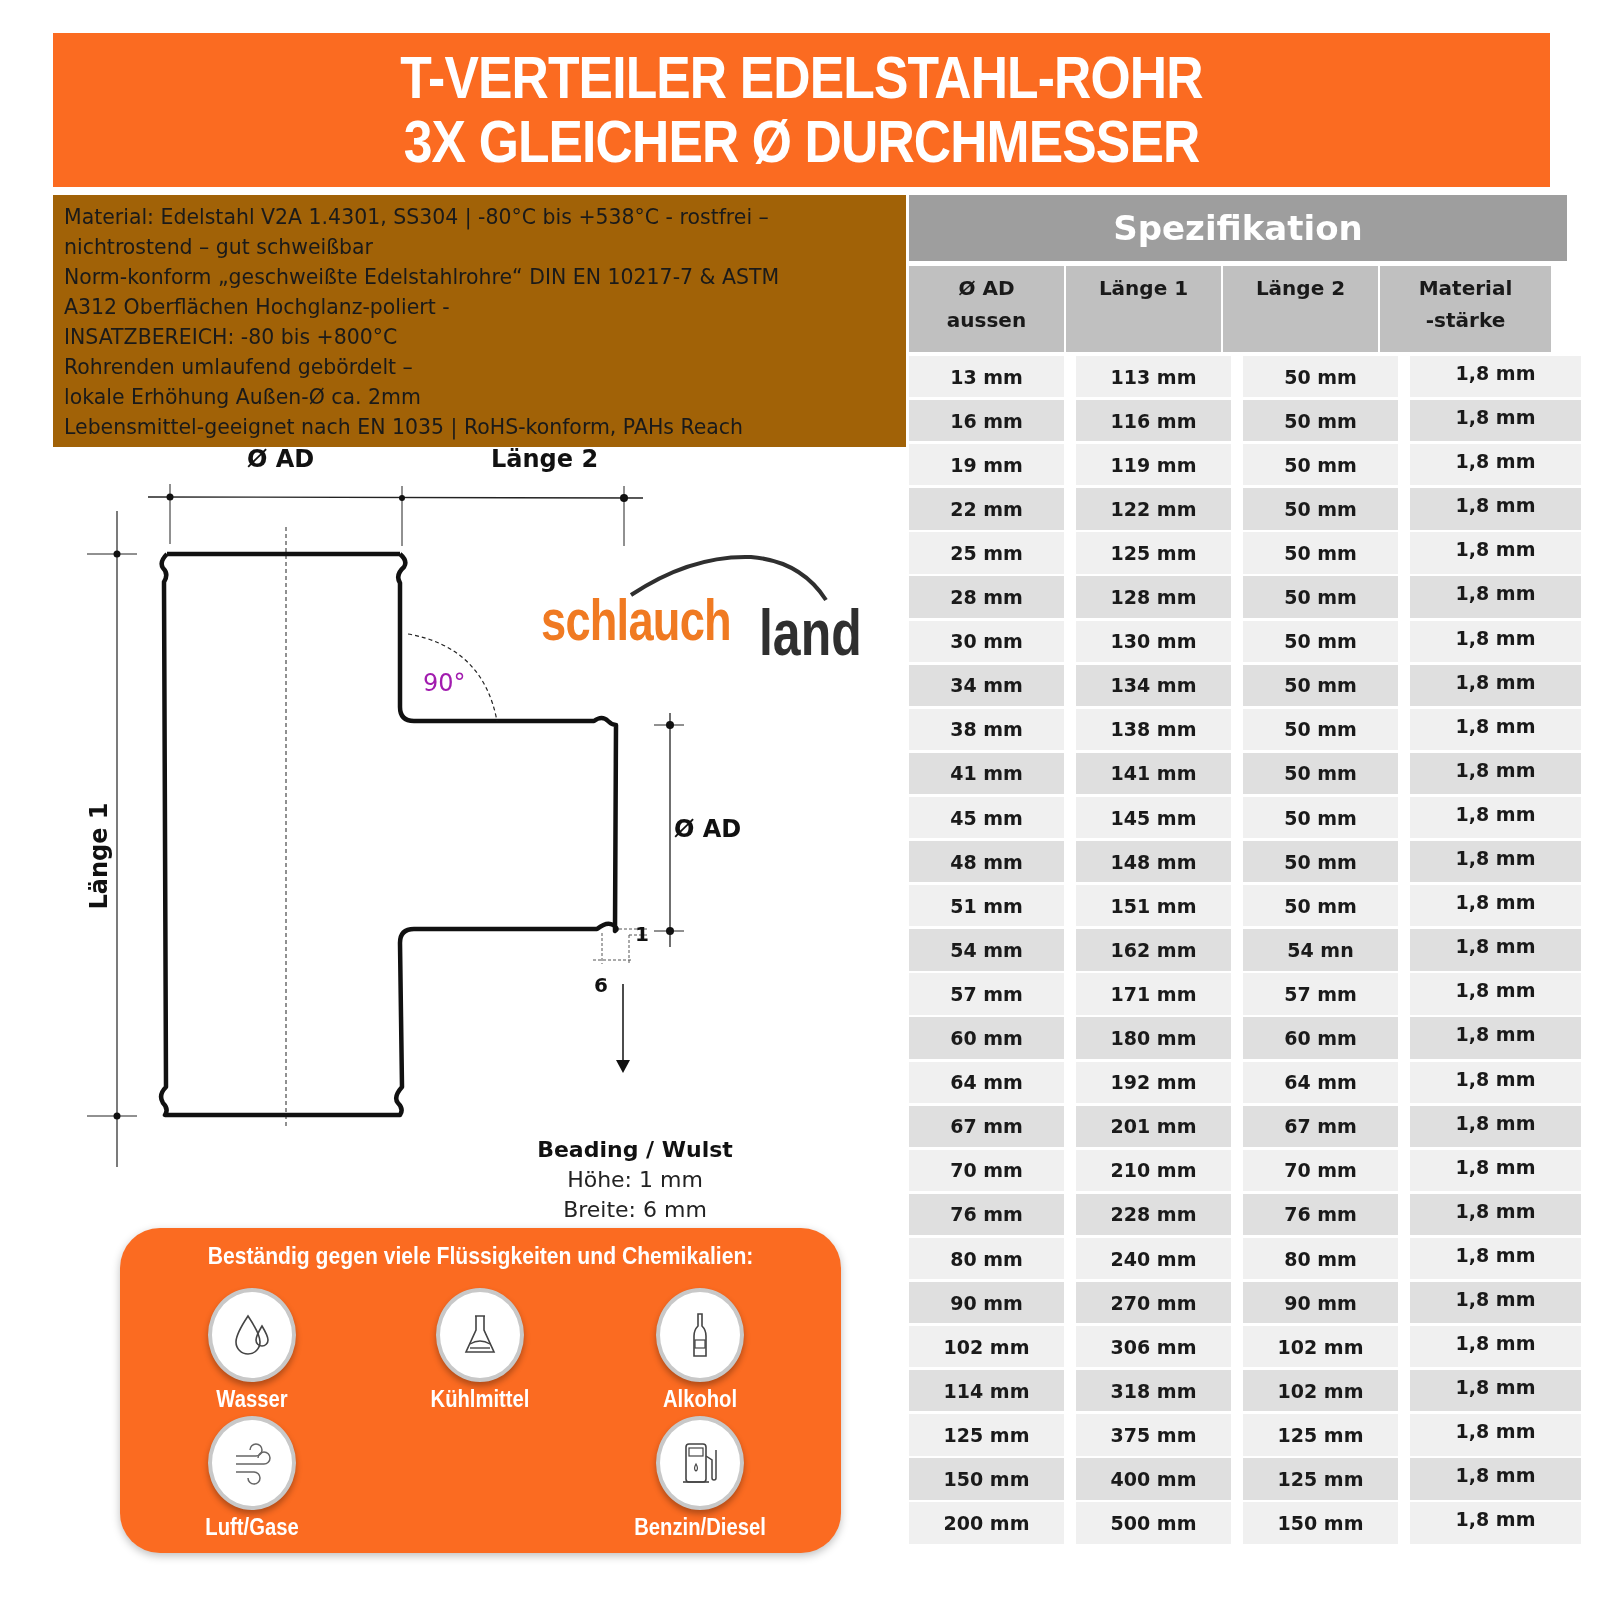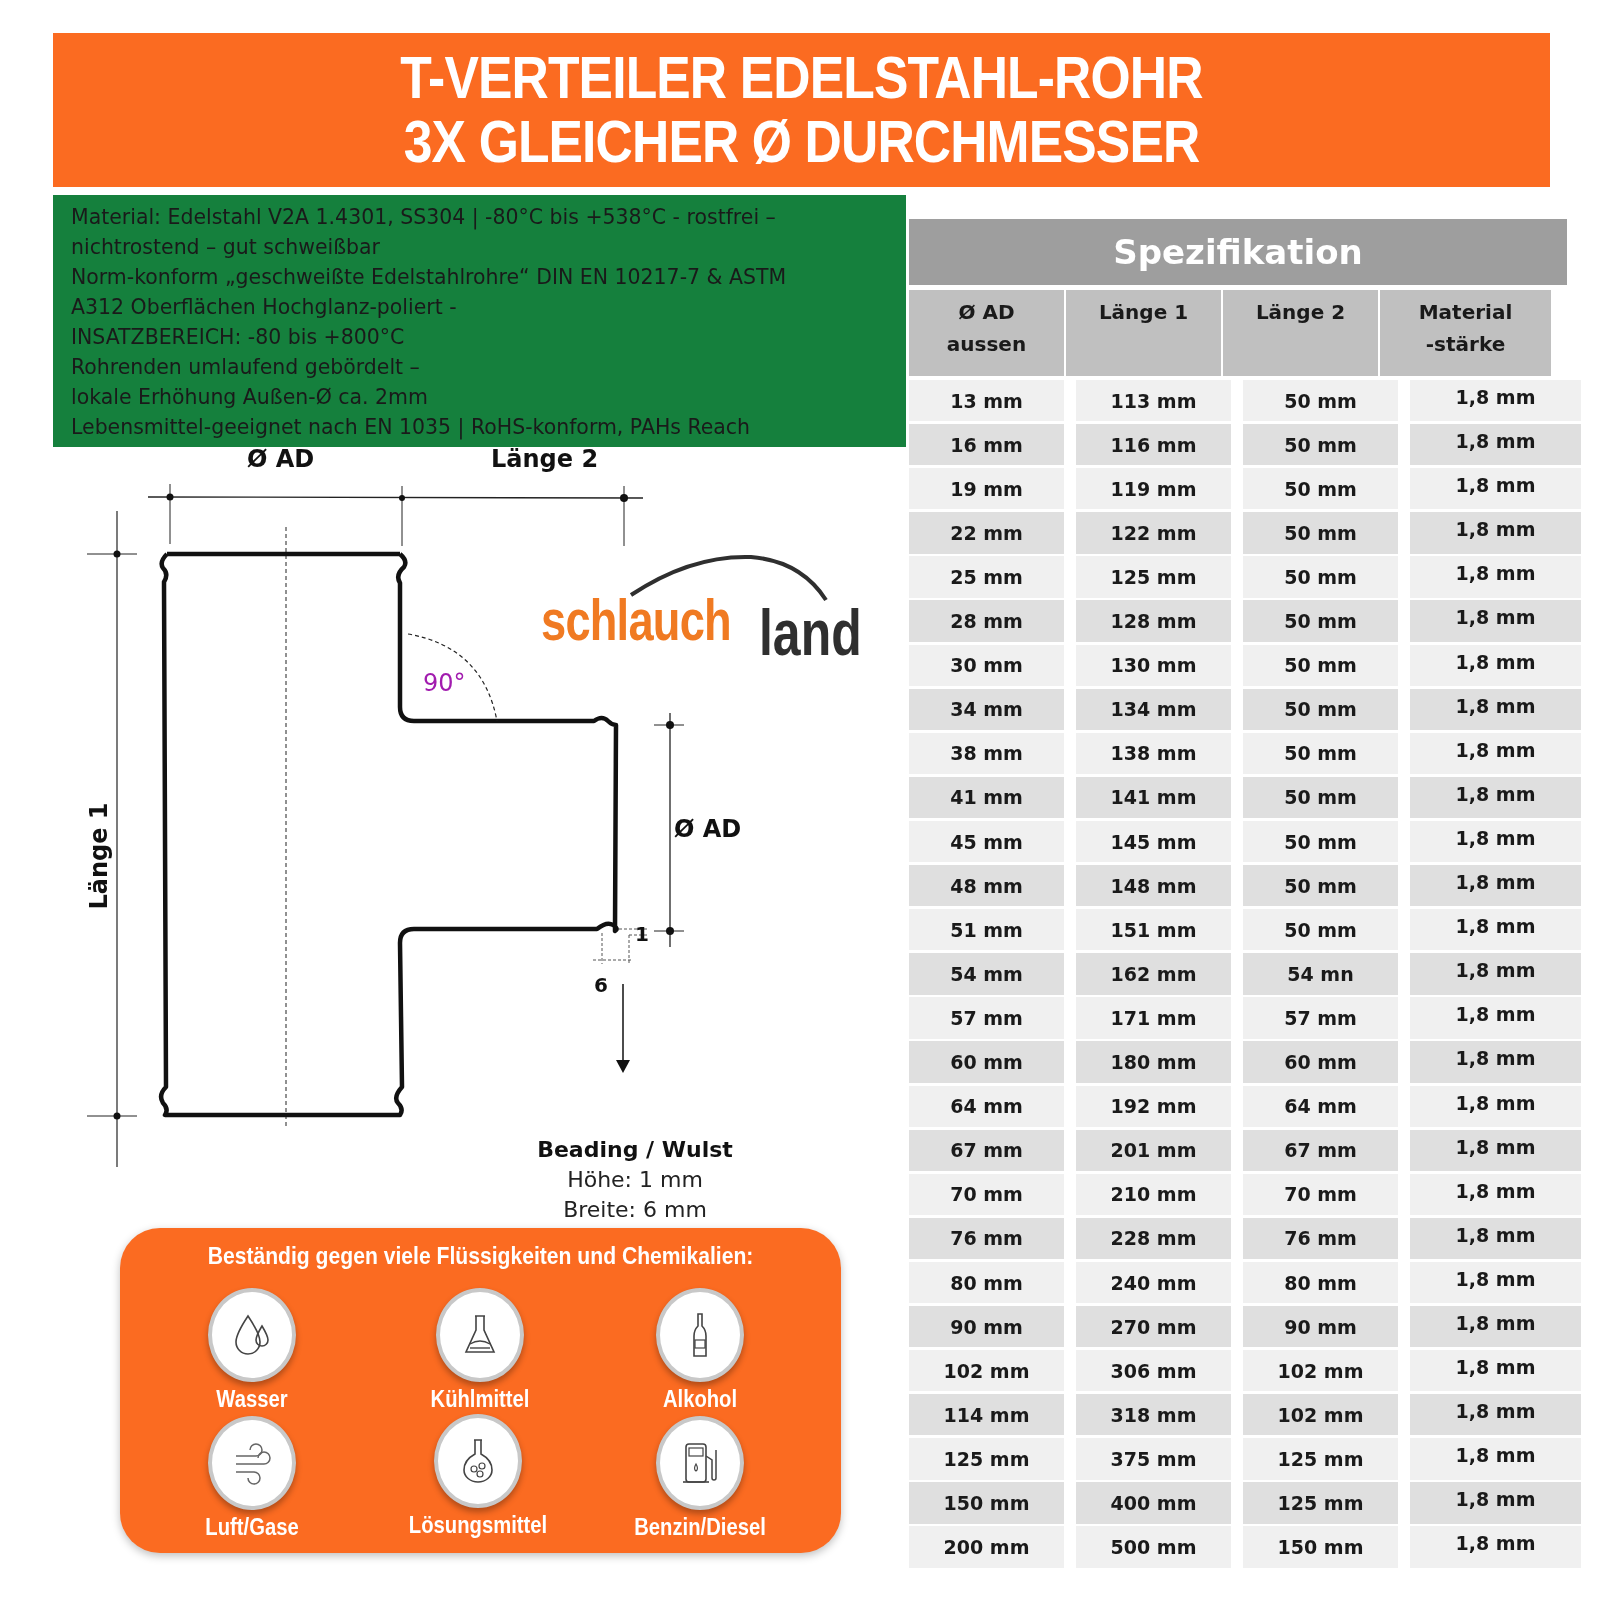--- a/index.html
+++ b/index.html
@@ -1,24 +1,24 @@
 <!DOCTYPE html>
 <html><head>
 <meta charset="utf-8">
 <style>
   html, body { margin: 0; padding: 0; background: #ffffff; }
   body { width: 1600px; height: 1600px; position: relative; overflow: hidden; font-family: "Liberation Sans", sans-serif; }
 
   .title-banner { position: absolute; left: 53px; top: 33px; width: 1497px; height: 154px; background: #fb6b21; display: flex; flex-direction: column; align-items: center; justify-content: center; }
   .title-line { color: #ffffff; font-family: "Liberation Sans", sans-serif; font-weight: bold; font-size: 60px; line-height: 64px; letter-spacing: -1px; transform: scaleX(0.86); white-space: nowrap; }
 
-  .info-box { position: absolute; left: 53px; top: 195px; width: 853px; height: 252px; background: #15803d; box-sizing: border-box; padding: 7px 18px; }
+  .info-box { position: absolute; left: 53px; top: 195px; width: 853px; height: 252px; background: #a16207; box-sizing: border-box; padding: 7px 11px; }
   .info-line { font-family: "DejaVu Sans", sans-serif; font-size: 22px; line-height: 30px; color: #1a1a1a; white-space: nowrap; transform: scaleX(0.93); transform-origin: left; }
 
-  .spec-table { position: absolute; left: 909px; top: 195px; width: 658px; margin-top: 24px; }
+  .spec-table { position: absolute; left: 909px; top: 195px; width: 658px; }
   .spec-title { height: 66px; background: #9e9e9e; color: #ffffff; font-family: "DejaVu Sans", sans-serif; font-weight: bold; font-size: 34px; display: flex; align-items: center; justify-content: center; margin-bottom: 5px; }
   .spec-head { display: grid; grid-template-columns: 155px 155px 155px 171px; column-gap: 2px; height: 86px; margin-bottom: 4px; }
   .spec-head .cell { background: #c0c0c0; font-family: "DejaVu Sans", sans-serif; font-weight: bold; font-size: 20px; line-height: 32px; color: #1a1a1a; text-align: center; padding-top: 6px; box-sizing: border-box; }
   .spec-rows { display: flex; flex-direction: column; }
   .spec-row { display: grid; grid-template-columns: 155px 155px 155px 171px; column-gap: 12px; height: 41.3px; margin-bottom: 2.8px; }
   .spec-row .cell { font-family: "DejaVu Sans", sans-serif; font-weight: bold; font-size: 19px; color: #1a1a1a; display: flex; align-items: center; justify-content: center; }
   .spec-row .cell.mat { align-items: flex-start; padding-top: 6px; box-sizing: border-box; }
   .spec-row.odd .cell { background: #f0f0f0; }
   .spec-row.even .cell { background: #dfdfdf; }
 
@@ -339,31 +339,20 @@
     <div class="resist-circle">
       <svg width="44" height="50" viewBox="0 0 44 50">
           <path d="M6 18 L26 18 a6 6 0 1 0 -6 -6" fill="none" stroke="#666" stroke-width="1.5"></path>
           <path d="M6 26 L34 26 a6 6 0 1 0 -6 -6" fill="none" stroke="#666" stroke-width="1.5"></path>
           <path d="M6 34 L24 34 a6 6 0 1 1 -6 6" fill="none" stroke="#666" stroke-width="1.5"></path>
         </svg>
     </div>
     <div class="resist-label">Luft/Gase</div>
   </div>
 
-  <div class="resist-item" style="left:248px;top:186px;">
-    <div class="resist-circle">
-      <svg width="44" height="50" viewBox="0 0 44 50">
-          <path d="M18 4 L26 4 M19 4 L19 18 Q8 24 8 34 a14 12 0 0 0 28 0 Q36 24 25 18 L25 4" fill="none" stroke="#444" stroke-width="1.6"></path>
-          <circle cx="18" cy="33" r="3" fill="none" stroke="#444" stroke-width="1.2"></circle>
-          <circle cx="26" cy="30" r="3" fill="none" stroke="#444" stroke-width="1.2"></circle>
-          <circle cx="24" cy="38" r="3" fill="none" stroke="#444" stroke-width="1.2"></circle>
-        </svg>
-    </div>
-    <div class="resist-label">Lösungsmittel</div>
-  </div>
 
   <div class="resist-item" style="left:470px;top:188px;">
     <div class="resist-circle">
       <svg width="44" height="50" viewBox="0 0 44 50">
           <rect x="8" y="6" width="20" height="38" rx="3" fill="none" stroke="#444" stroke-width="1.6"></rect>
           <rect x="11" y="10" width="14" height="8" fill="none" stroke="#444" stroke-width="1.2"></rect>
           <path d="M18 26 Q15 31 18 33 Q21 31 18 26z" fill="none" stroke="#444" stroke-width="1.2"></path>
           <path d="M28 18 L34 22 L34 40 a2 2 0 0 0 4 0 L38 12" fill="none" stroke="#444" stroke-width="1.5"></path>
           <line x1="5" y1="44" x2="31" y2="44" stroke="#444" stroke-width="1.6"></line>
         </svg>

